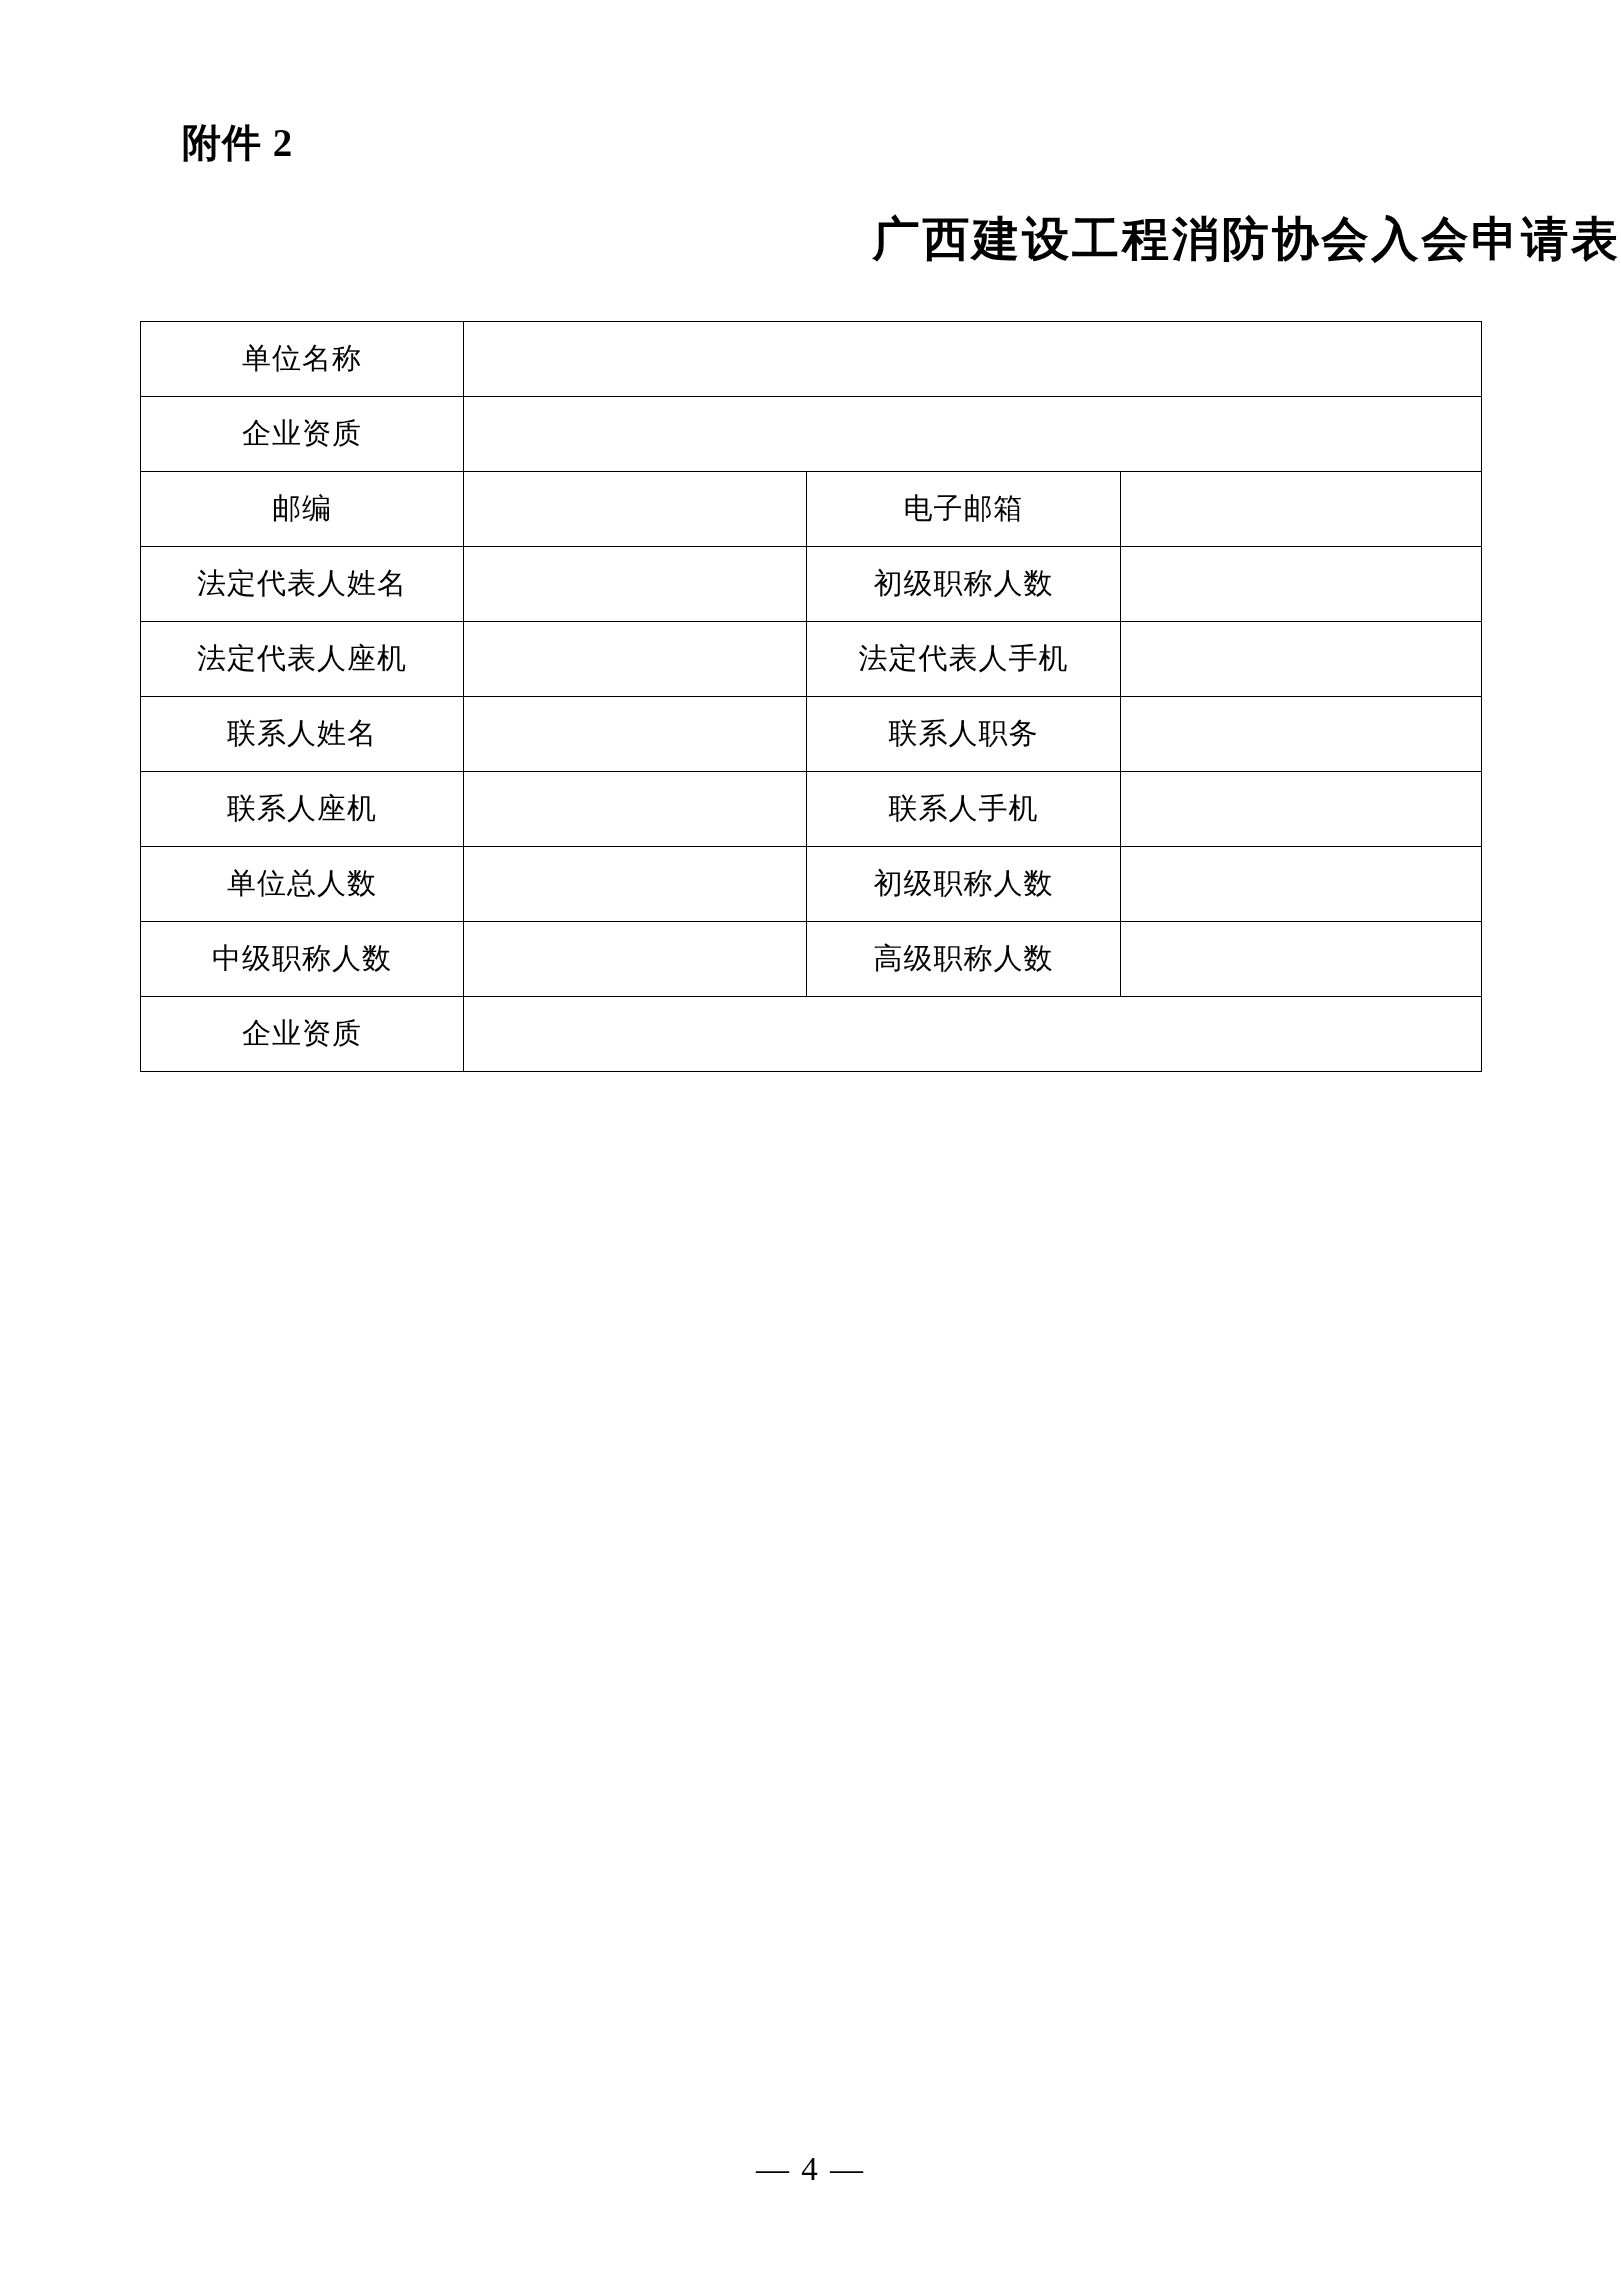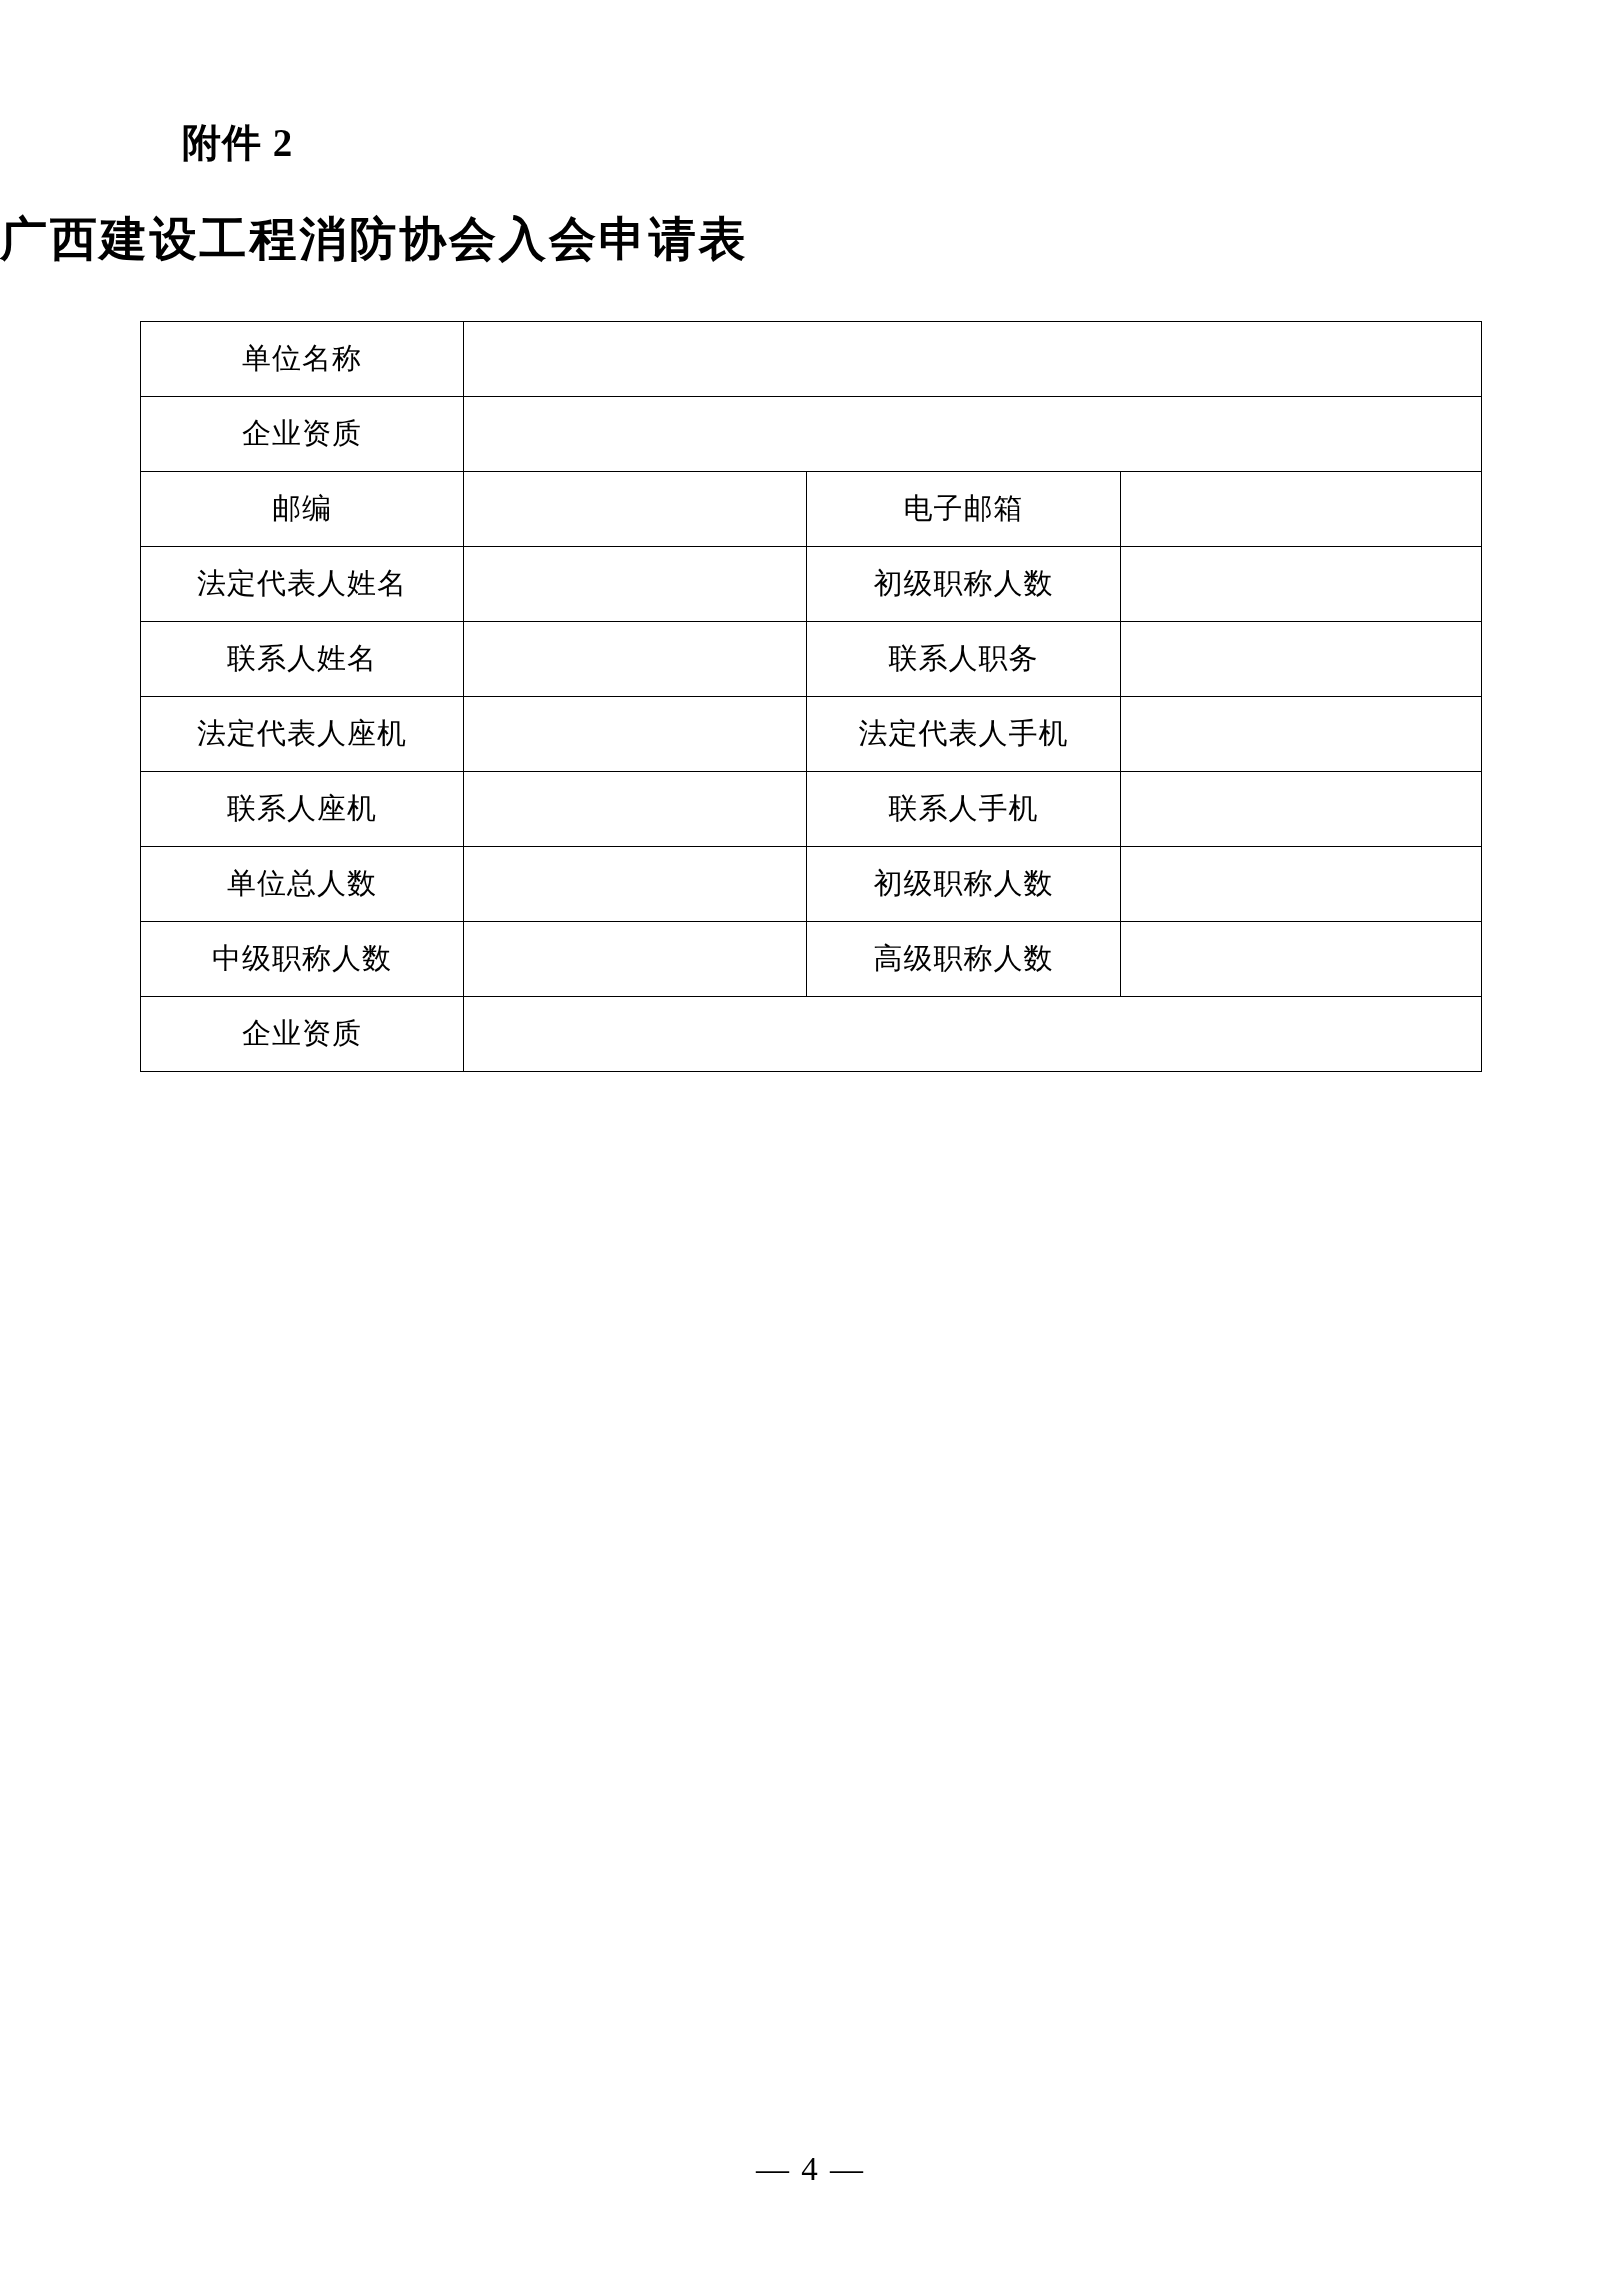--- a/index.html
+++ b/index.html
@@ -31,21 +31,21 @@
     font-size: 39px;
     font-weight: bold;
     letter-spacing: 1px;
     font-family: "Liberation Serif", "DejaVu Serif", serif;
   }
   .doc-title {
     position: absolute;
     left: 0;
     top: 208px;
     width: 1621px;
-    text-align: left;
+    text-align: right;
     font-size: 47px;
     font-weight: bold;
     letter-spacing: 2.9px;
     font-family: Liberation Serif, serif;
   }
   table.form {
     position: absolute;
     left: 140px;
     top: 321px;
     width: 1341px;
@@ -119,29 +119,29 @@
         <td class="label col-c">电子邮箱</td>
         <td class="value col-d"></td>
       </tr>
       <tr>
         <td class="label col-a">法定代表人姓名</td>
         <td class="value col-b"></td>
         <td class="label col-c">初级职称人数</td>
         <td class="value col-d"></td>
       </tr>
       <tr>
+        <td class="label col-a">法定代表人座机</td>
+        <td class="value col-b"></td>
+        <td class="label col-c">法定代表人手机</td>
+        <td class="value col-d"></td>
+      </tr>
+      <tr>
         <td class="label col-a">联系人姓名</td>
         <td class="value col-b"></td>
         <td class="label col-c">联系人职务</td>
-        <td class="value col-d"></td>
-      </tr>
-      <tr>
-        <td class="label col-a">法定代表人座机</td>
-        <td class="value col-b"></td>
-        <td class="label col-c">法定代表人手机</td>
         <td class="value col-d"></td>
       </tr>
       <tr>
         <td class="label col-a">联系人座机</td>
         <td class="value col-b"></td>
         <td class="label col-c">联系人手机</td>
         <td class="value col-d"></td>
       </tr>
       <tr>
         <td class="label col-a">单位总人数</td>

